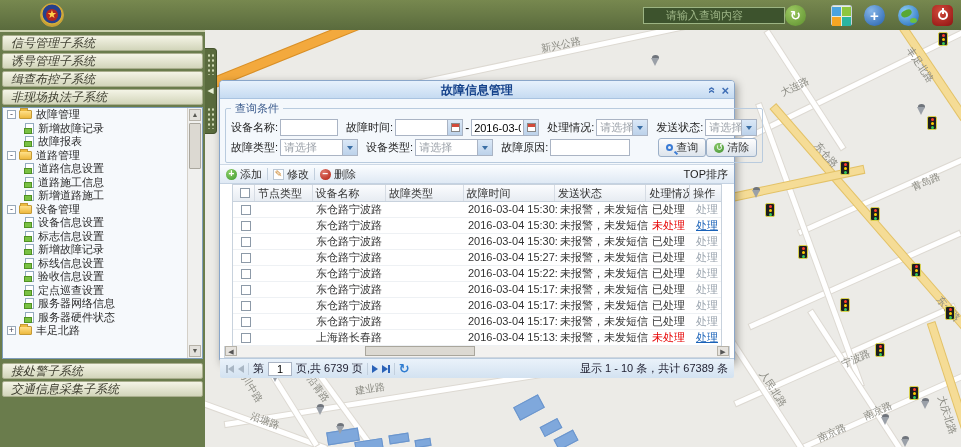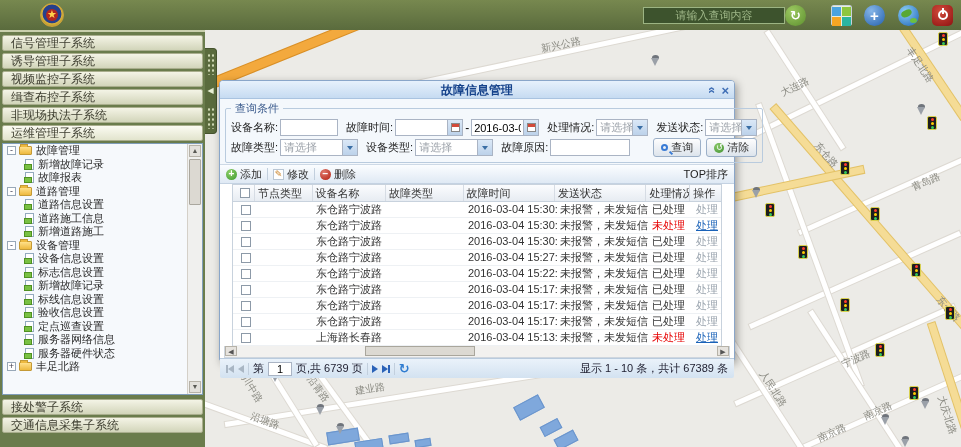--- a/index.html
+++ b/index.html
@@ -13,42 +13,42 @@
   .badge { width:24px; height:24px; margin-left:40px; border-radius:50%;
     background:radial-gradient(circle at 50% 45%, #27408b 55%, #d8b23a 60%, #8d6f1f 100%);
     border:1px solid #caa23c; position:relative; flex:0 0 auto; }
   .badge .star { position:absolute; left:50%; top:50%; transform:translate(-50%,-54%);
     color:#ffd24a; font-size:11px; line-height:1; }
   .badge .core { position:absolute; left:50%; top:50%; width:12px; height:12px; transform:translate(-50%,-50%);
     border-radius:50%; background:#b3271e; }
   .app-title { color:#eef3e0; font-size:17px; font-weight:bold; letter-spacing:3px; margin-left:14px;
     text-shadow:1px 1px 1px rgba(0,0,0,.35); white-space:nowrap; }
   .hdr-search { margin-left:auto; width:142px; height:17px; background:#3d532d; border:1px solid #9cb483;
-    color:#cfe0b8; font-size:11px; padding:0 8px;text-align:center; }
+    color:#cfe0b8; font-size:11px; padding:0 22px; }
   .hdr-search::placeholder { color:#9fb788; }
   .welcome { color:#e8f0d6; font-size:11px; margin:0 12px 0 10px; white-space:nowrap; }
   .hicon { width:21px; height:21px; border-radius:50%; margin-right:13px; position:relative;
     display:flex; align-items:center; justify-content:center; flex:0 0 auto; cursor:pointer; }
   .hicon.recycle { background:radial-gradient(circle at 35% 30%, #9cc961, #5d8f2e); color:#fff; font-size:13px; font-weight:bold; }
   .hicon.grid { border-radius:3px; background:#e9eedd; display:grid; grid-template-columns:9px 9px; grid-gap:1px; padding:1px; }
   .hicon.grid span { width:9px; height:9px; }
   .hicon.plusball { background:radial-gradient(circle at 35% 28%, #86b6e8, #2360ae); color:#fff; font-size:15px; font-weight:bold; line-height:1; }
   .hicon.globe { background:radial-gradient(circle at 35% 32%, #8fd0f5, #1b62b8); overflow:hidden; }
   .hicon.globe i { position:absolute; left:3px; top:5px; width:11px; height:7px; background:#58a833; border-radius:50% 40% 55% 45%; transform:rotate(-18deg); }
   .hicon.globe em { position:absolute; right:2px; bottom:3px; width:7px; height:5px; background:#6cbf41; border-radius:50%; }
   .hicon.power { border-radius:5px; background:radial-gradient(circle at 40% 30%, #d14a3a, #8f1212); margin-right:8px; }
   .hicon.power i { width:10px; height:10px; border:2px solid #fff; border-radius:50%; display:block; }
   .hicon.power em { position:absolute; left:50%; top:3px; width:2px; height:6px; background:#fff; transform:translateX(-50%); }
 
   
   .sidebar { position:absolute; left:0; top:30px; width:205px; height:417px;
     background:linear-gradient(#74855०,#66784a) ; background:#6a7c4c; border-top:2px solid #c9cfad; padding:3px 2px 0 2px; z-index:20; }
   .menu-bar { height:16px; line-height:15px; margin-bottom:2px; padding-left:8px;
     background:linear-gradient(#f4f4e6,#d2d5ba); border:1px solid #a9ae8d; border-radius:2px;
-    color:#3d3d2f; font-size:12px; cursor:pointer; white-space:nowrap; overflow:hidden; }
+    color:#3d3d2f; font-size:12px; cursor:pointer; white-space:nowrap; overflow:hidden;font-style:italic; }
   .menu-bar.active { background:linear-gradient(#fbfbf2,#e2e4cd); }
   .tree-panel { height:252px; margin:1px 0 4px 0; background:#f6f9fc; border:1px solid #7f9db9; position:relative; overflow:hidden; }
   .tree-scroll { position:absolute; right:0; top:0; bottom:0; width:15px; background:#f0f0ee; border-left:1px solid #d4d0c8; }
   .tree-scroll .arr { position:absolute; left:1px; width:12px; height:12px; background:#e3e1dc; border:1px solid #b6b2a8;
     color:#5a5a55; font-size:7px; line-height:10px; text-align:center; }
   .tree-scroll .arr.up { top:1px; } .tree-scroll .arr.dn { bottom:1px; }
   .tree-scroll .thumb { position:absolute; left:1px; top:15px; width:12px; height:46px; background:#dcd9d2; border:1px solid #aaa79e; border-radius:1px; }
   .titem { display:flex; align-items:center; height:13.5px; font-size:11px; color:#2b2b2b; white-space:nowrap; cursor:pointer; padding-left:4px; }
   .titem .toggle { width:9px; height:9px; border:1px solid #98a8b8; background:#fff; color:#445;
     font-size:9px; line-height:7px; text-align:center; margin-right:3px; flex:0 0 auto; }
@@ -297,24 +297,22 @@
       </span>
     <span class="hicon power">
         <i></i>
         <em></em>
       </span>
   </header>
 
   <aside class="sidebar">
     <div class="menu-bar">信号管理子系统</div>
     <div class="menu-bar">诱导管理子系统</div>
-    <div class="menu-bar">视频监控子系统</div>
     <div class="menu-bar">缉查布控子系统</div>
     <div class="menu-bar">非现场执法子系统</div>
-    <div class="menu-bar active">运维管理子系统</div>
 
     <div class="tree-panel">
       <div class="titem">
           <span class="toggle">-</span>
           <span class="ifolder"></span>
           <span>故障管理</span>
         </div>
       <div class="titem leaf">
           <span class="idoc"></span>
           <span>新增故障记录</span>
@@ -452,21 +450,21 @@
           <label>设备类型:</label>
           <span class="combo" style="width:78px;">
               <span class="val">请选择</span>
               <span class="trig">
                 <span class="tri"></span>
               </span>
             </span>
           <span class="gap"></span>
           <label>故障原因:</label>
           <input class="tin" style="width: 80px;">
-          <span style="margin-left:auto;display:flex;gap:5px;">
+          <span style="margin-left:auto;display:flex;">
             <span class="btn">
                 <span class="ic-search"></span>
                 <span>查询</span>
               </span>
             <span class="btn">
                 <span class="ic-clear">↺</span>
                 <span>清除</span>
               </span>
           </span>
         </div>

